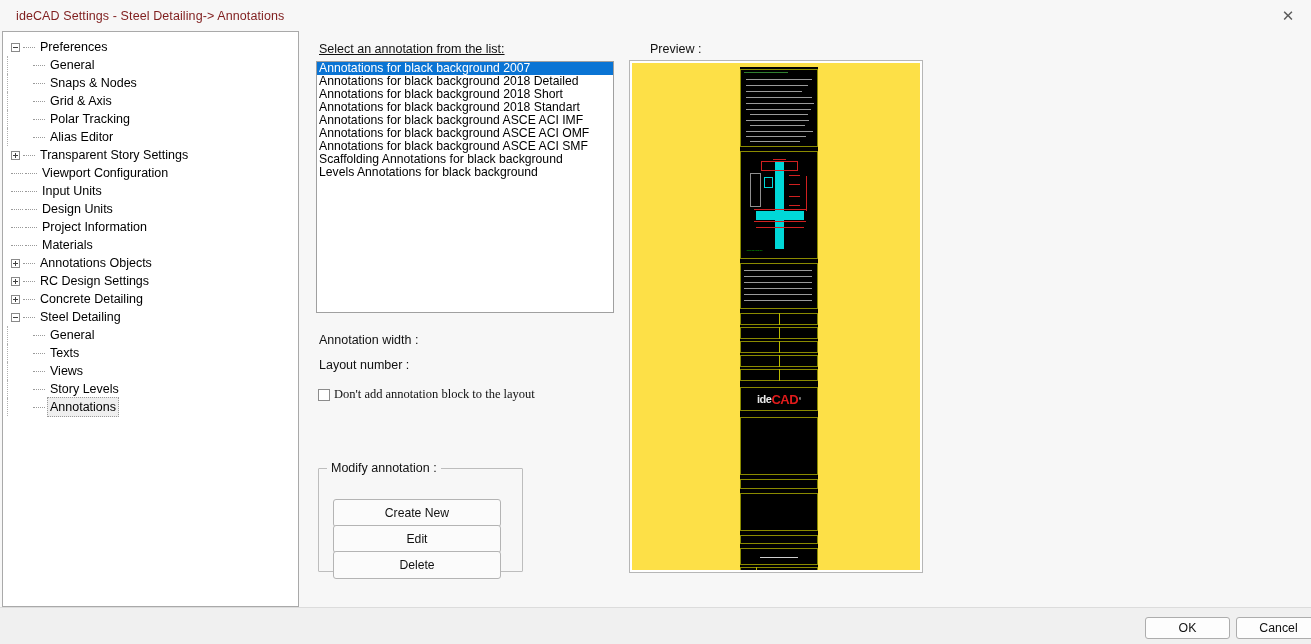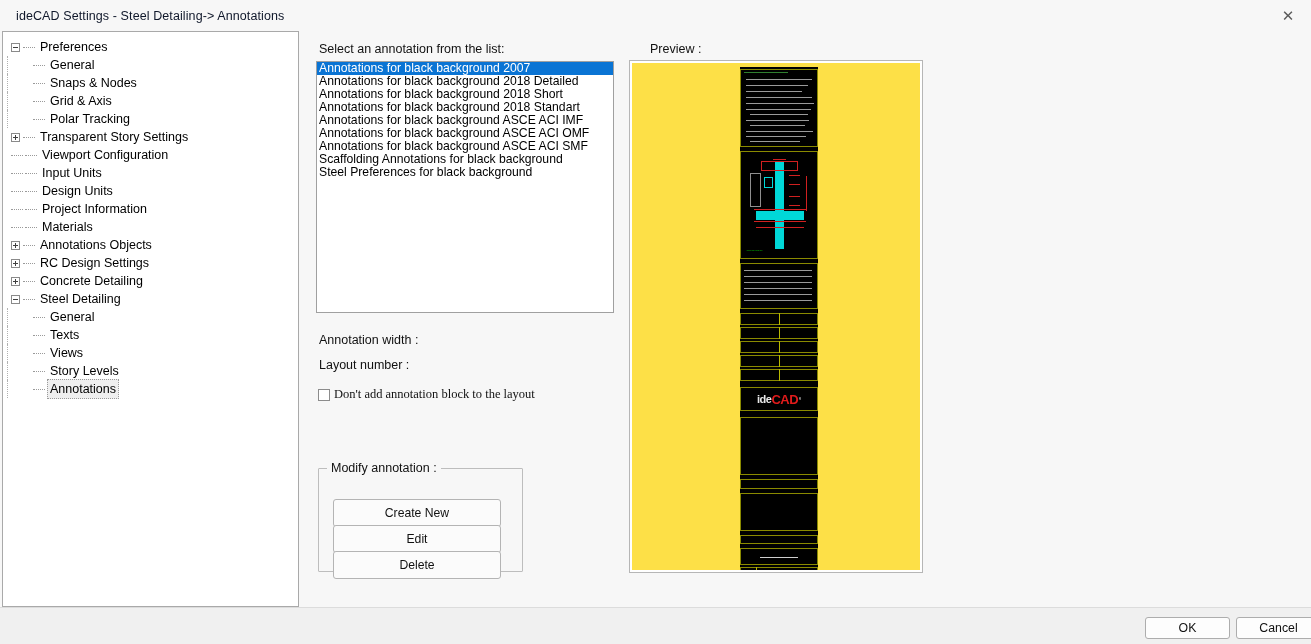--- a/index.html
+++ b/index.html
@@ -14,21 +14,21 @@
     position:relative;
   }
 
   
   #titlebar{
     position:absolute; left:0; top:0; width:1311px; height:31px;
     background:#f7f7f7;
     display:flex; align-items:center;
   }
   #title-text{
-    margin-left:16px; font-size:12.5px; color:#0f172a;
+    margin-left:16px; font-size:12.5px; color:#7f1d1d;
     letter-spacing:.1px; white-space:nowrap;
   }
   #close-btn{
     position:absolute; right:0; top:0; width:46px; height:31px;
     display:flex; align-items:center; justify-content:center;
     cursor:pointer; color:#5a5a5a; font-size:15px; line-height:1;
   }
 
   
   #tree-panel{
@@ -62,21 +62,21 @@
              border-left:1px dotted #b0b0b0; margin-left:4px;}
 
   
   #content{
     position:absolute; left:300px; top:31px; width:1011px; height:576px;
     background:#f7f7f7;
   }
   .section-label{
     position:absolute; font-size:12.5px; color:#111;
   }
-  #lbl-select{ left:19px; top:11px; }
+  #lbl-select{ left:19px; top:11px;text-decoration:underline; }
   #lbl-preview{ left:350px; top:11px; }
 
   
   #listbox{
     position:absolute; left:16px; top:30px; width:298px; height:252px;
     background:#fff; border:1px solid #a0a0a0; overflow:hidden;
   }
   .li{
     height:13px; line-height:13px; font-size:12.2px; color:#000;
     padding:0 2px; white-space:nowrap; cursor:pointer;
@@ -203,20 +203,26 @@
         <span class="dashes"></span>
         <span class="tlabel">Grid &amp; Axis</span>
       </div>
       <div class="tnode">
         <span class="spacer18"></span>
         <span style="display:inline-block;width:8px;flex:none;"></span>
         <span class="dashes"></span>
         <span class="tlabel">Polar Tracking</span>
       </div>
       <div class="tnode">
+        <span class="spacer18"></span>
+        <span style="display:inline-block;width:8px;flex:none;"></span>
+        <span class="dashes"></span>
+        <span class="tlabel">Alias Editor</span>
+      </div>
+      <div class="tnode">
         <span style="display:inline-block;width:8px;flex:none;"></span>
         <span class="toggle plus"></span>
         <span class="dashes"></span>
         <span class="tlabel">Transparent Story Settings</span>
       </div>
       <div class="tnode">
         <span style="display:inline-block;width:8px;flex:none;"></span>
         <span class="dashes"></span>
         <span class="dashes"></span>
         <span class="tlabel">Viewport Configuration</span>
@@ -308,21 +314,21 @@
 
   <div id="listbox">
       <div class="li sel">Annotations for black background 2007</div>
       <div class="li">Annotations for black background 2018 Detailed</div>
       <div class="li">Annotations for black background 2018 Short</div>
       <div class="li">Annotations for black background 2018 Standart</div>
       <div class="li">Annotations for black background ASCE ACI IMF</div>
       <div class="li">Annotations for black background ASCE ACI OMF</div>
       <div class="li">Annotations for black background ASCE ACI SMF</div>
       <div class="li">Scaffolding Annotations for black background</div>
-      <div class="li">Steel Preferences for black background</div>
+      <div class="li">Levels Annotations for black background</div>
     </div>
 
   <div class="frow" id="lbl-width">Annotation width :</div>
   <div class="tbox" id="in-width">500 cm</div>
 
   <div class="frow" id="lbl-layout">Layout number :</div>
   <div class="tbox" id="in-layout"></div>
 
   <div id="cb-row">
     <span class="cbox"></span>

